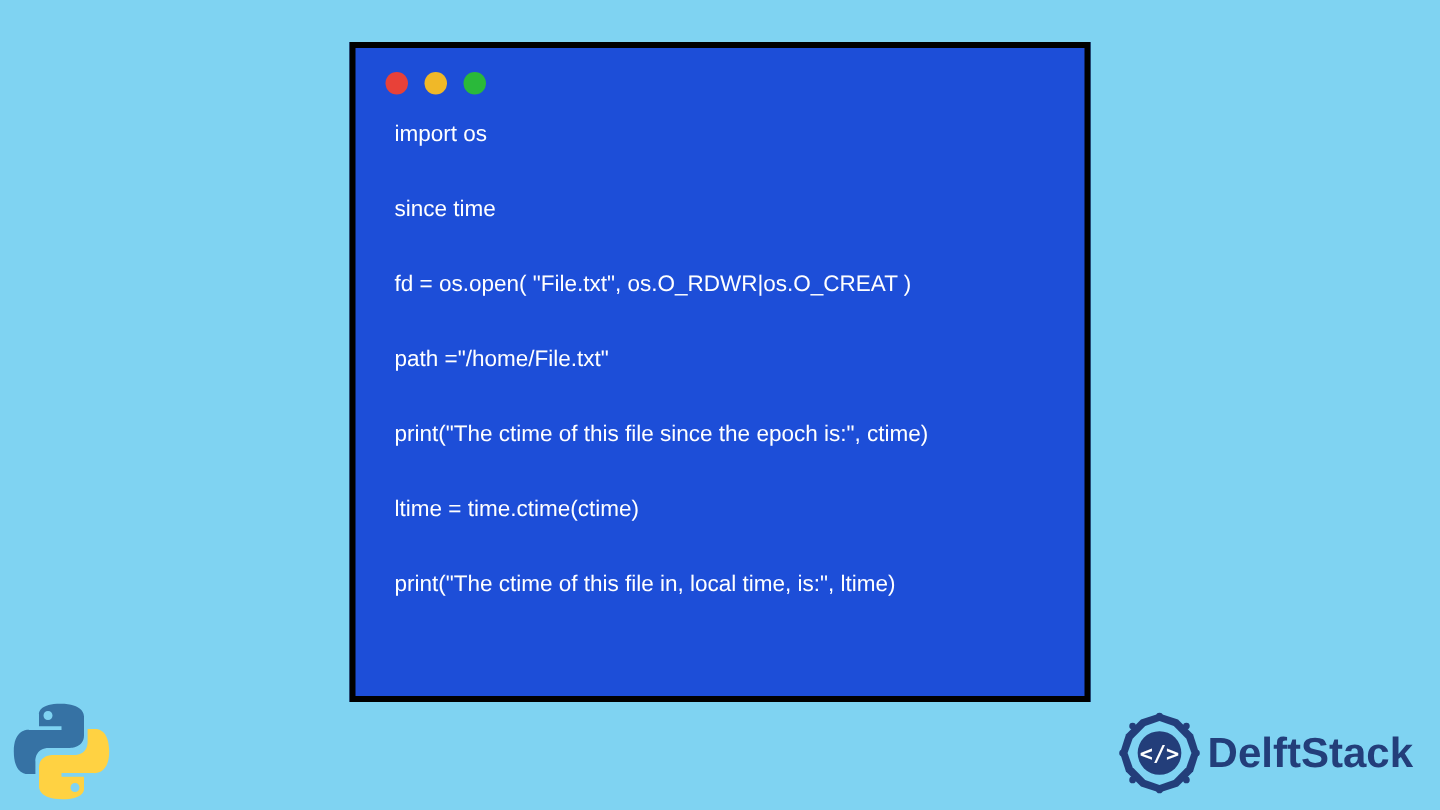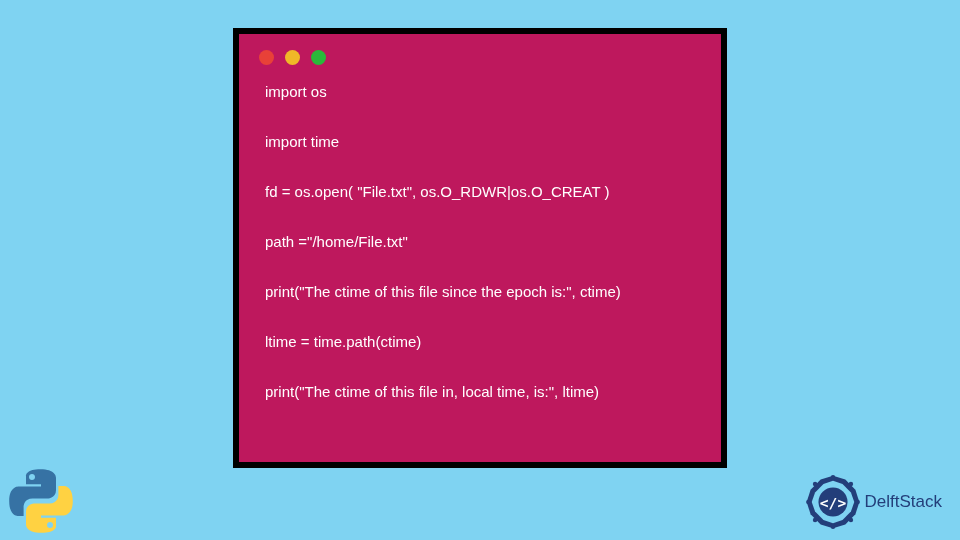--- a/index.html
+++ b/index.html
@@ -14,22 +14,22 @@
       font-family: Arial, Helvetica, sans-serif;
       position: relative;
       overflow: hidden;
     }
     .code-window {
       position: absolute;
       top: 28px;
       left: 233px;
       width: 494px;
       height: 440px;
-      background-color: #be185d;
-      border: 6px solid #000000;
+      background-color: #1d4ed8;
+      border: 4px solid #000000;
     }
     .window-dots {
       display: flex;
       gap: 11px;
       padding: 16px 20px 10px 20px;
     }
     .dot {
       width: 15px;
       height: 15px;
       border-radius: 50%;
@@ -61,45 +61,45 @@
     .delft-logo {
       position: absolute;
       bottom: 10px;
       right: 18px;
       display: flex;
       align-items: center;
       gap: 4px;
     }
     .delft-text {
       color: #233e7a;
-      font-size: 17px;
-      font-weight: 400;
+      font-size: 28px;
+      font-weight: 700;
       font-family: Arial, sans-serif;
     }
     .delft-icon {
       width: 56px;
       height: 56px;
     }
   </style>
 </head>
 <body>
 
 <div class="code-window">
   <div class="window-dots">
     <div class="dot dot-red"></div>
     <div class="dot dot-yellow"></div>
     <div class="dot dot-green"></div>
   </div>
   <div class="code-content">
     <div class="code-line">import os</div>
-    <div class="code-line">import time</div>
+    <div class="code-line">since time</div>
     <div class="code-line">fd = os.open( "File.txt", os.O_RDWR|os.O_CREAT )</div>
     <div class="code-line">path ="/home/File.txt"</div>
     <div class="code-line">print("The ctime of this file since the epoch is:", ctime)</div>
-    <div class="code-line">ltime = time.path(ctime)</div>
+    <div class="code-line">ltime = time.ctime(ctime)</div>
     <div class="code-line">print("The ctime of this file in, local time, is:", ltime)</div>
   </div>
 </div>
 
 <div class="python-logo">
   <svg viewBox="0 0 110 110" xmlns="http://www.w3.org/2000/svg">
     <path d="M 54 2 C 28 2 30 14 30 14 L 30 27 L 55 27 L 55 31 L 19 31 C 19 31 2 29 2 55 C 2 81 17 80 17 80 L 26 80 L 26 66 C 26 66 25 51 41 51 L 65 51 C 65 51 80 51 80 37 L 80 17 C 80 17 82 2 54 2 Z M 40 10 C 43 10 45 12 45 15 C 45 18 43 20 40 20 C 37 20 35 18 35 15 C 35 12 37 10 40 10 Z" fill="#3672a4"></path>
     <path d="M 56 108 C 82 108 80 96 80 96 L 80 83 L 55 83 L 55 79 L 91 79 C 91 79 108 81 108 55 C 108 29 93 30 93 30 L 84 30 L 84 44 C 84 44 85 59 69 59 L 45 59 C 45 59 30 59 30 73 L 30 93 C 30 93 28 108 56 108 Z M 70 100 C 67 100 65 98 65 95 C 65 92 67 90 70 90 C 73 90 75 92 75 95 C 75 98 73 100 70 100 Z" fill="#ffd242"></path>
   </svg>
 </div>

